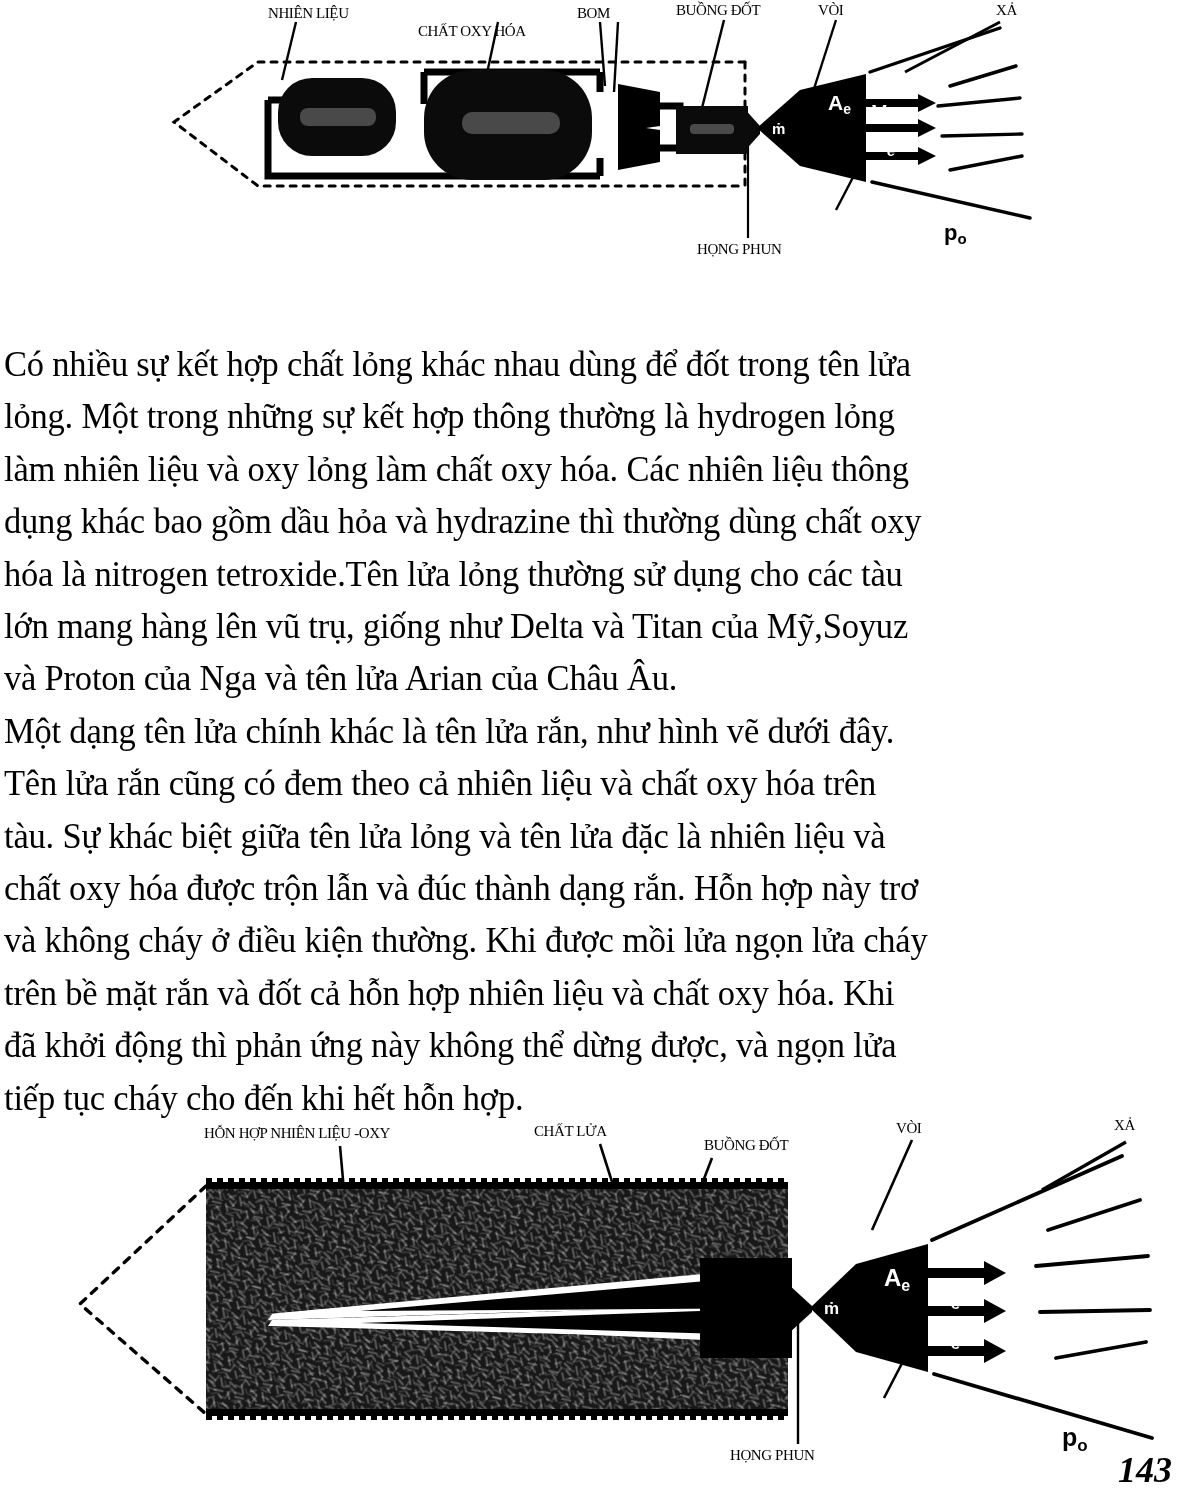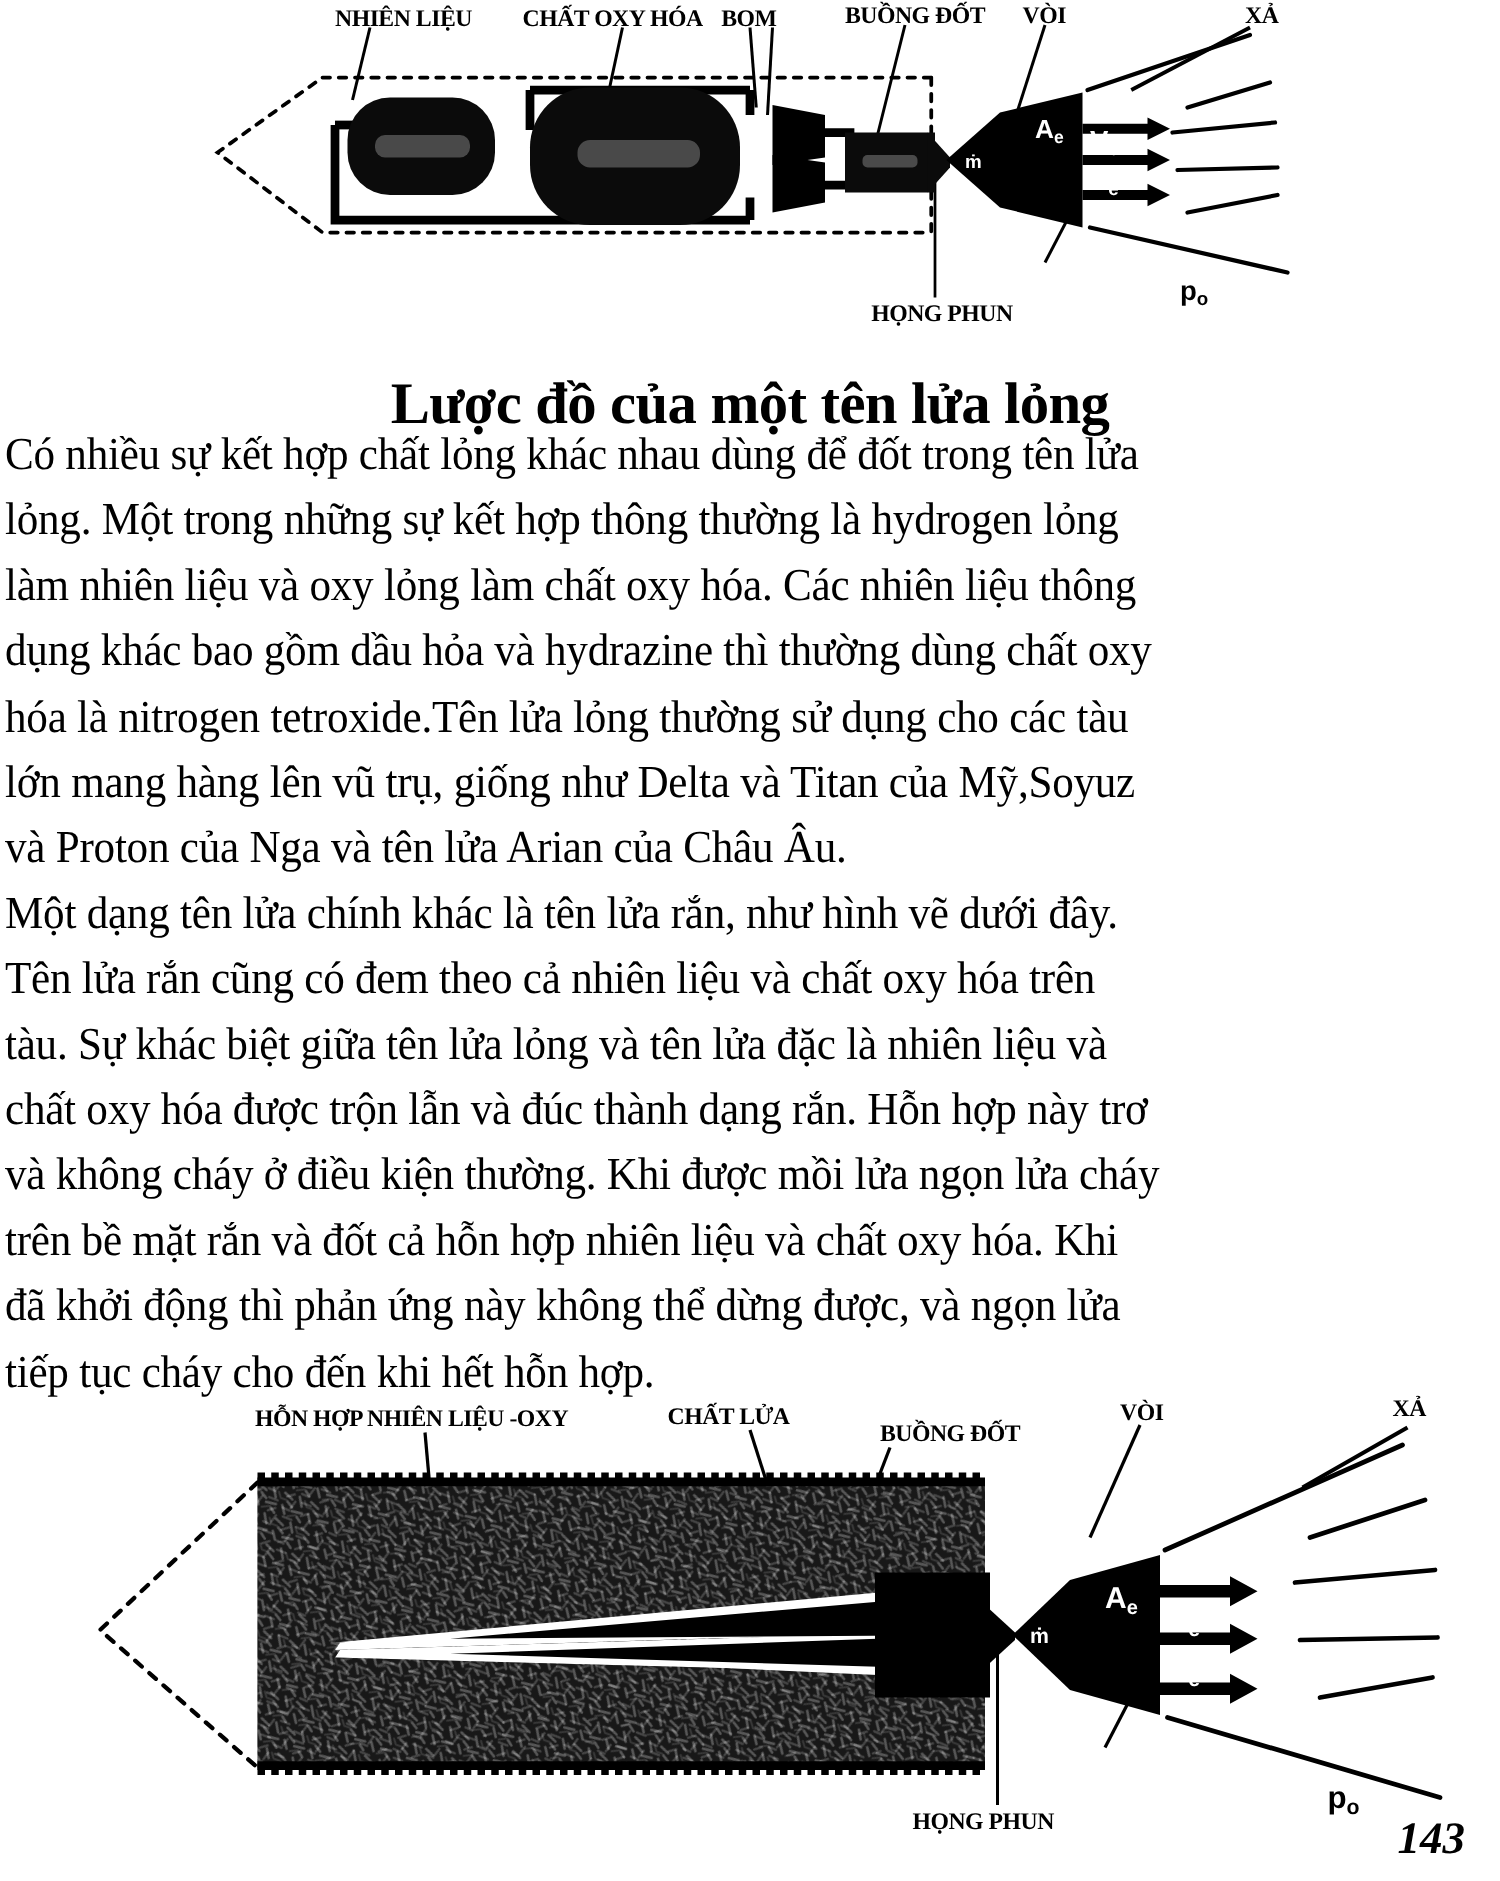--- a/index.html
+++ b/index.html
@@ -10,22 +10,22 @@
   .page{position:absolute;inset:0;}
 
   
   .diagram{position:absolute;left:0;width:1200px;}
   #diagram-liquid{top:0;height:265px;}
   #diagram-solid{top:1108px;height:350px;}
 
   .lbl{
     position:absolute;
     font-family:"Liberation Serif", serif;
-    font-weight:bold;
-    font-size:19px;
+    font-weight:normal;
+    font-size:15px;
     letter-spacing:-0.4px;
     white-space:nowrap;
     line-height:1;
   }
 
   svg{display:block;overflow:visible;}
 
   
   #page-title{
     position:absolute;left:0;top:268px;width:1200px;
@@ -60,21 +60,21 @@
   }
 </style>
 </head>
 <body>
 
 <div class="page">
 
   <div class="diagram" id="diagram-liquid">
 
     <div class="lbl" style="left:268px;top:6px;">NHIÊN LIỆU</div>
-    <div class="lbl" style="left:418px;top:6px;">CHẤT OXY HÓA</div>
+    <div class="lbl" style="left:418px;top:24px;">CHẤT OXY HÓA</div>
     <div class="lbl" style="left:577px;top:6px;">BOM</div>
     <div class="lbl" style="left:676px;top:3px;">BUỒNG ĐỐT</div>
     <div class="lbl" style="left:818px;top:3px;">VÒI</div>
     <div class="lbl" style="left:996px;top:3px;">XẢ</div>
     <div class="lbl" style="left:697px;top:242px;">HỌNG PHUN</div>
 
     <svg width="1200" height="265" viewBox="0 0 1200 265">
 
       <g stroke="#000" stroke-width="2.4" fill="none">
         <path d="M296,22 L282,80"></path>
@@ -147,21 +147,20 @@
         <path d="M938,106 L1020,98"></path>
         <path d="M942,136 L1022,134"></path>
         <path d="M950,170 L1022,156"></path>
         <path d="M872,182 L1030,218"></path>
       </g>
 
       <text x="944" y="240" font-family="'Liberation Sans',sans-serif" font-size="22" font-weight="bold" fill="#000">p<tspan font-size="15" dy="4">o</tspan></text>
     </svg>
   </div>
 
-  <h1 id="page-title">Lược đồ của một tên lửa lỏng</h1>
 
   <div id="body-text">
     <div class="line">Có nhiều sự kết hợp chất lỏng khác nhau dùng để đốt trong tên lửa</div>
     <div class="line">lỏng. Một trong những sự kết hợp thông thường là hydrogen lỏng</div>
     <div class="line">làm nhiên liệu và oxy lỏng làm chất oxy hóa. Các nhiên liệu thông</div>
     <div class="line">dụng khác bao gồm dầu hỏa và hydrazine thì thường dùng chất oxy</div>
     <div class="line">hóa là nitrogen tetroxide.Tên lửa lỏng thường sử dụng cho các tàu</div>
     <div class="line">lớn mang hàng lên vũ trụ, giống như Delta và Titan của Mỹ,Soyuz</div>
     <div class="line">và Proton của Nga và tên lửa Arian của Châu Âu.</div>
     <div class="line">Một dạng tên lửa chính khác là tên lửa rắn, như hình vẽ dưới đây.</div>

